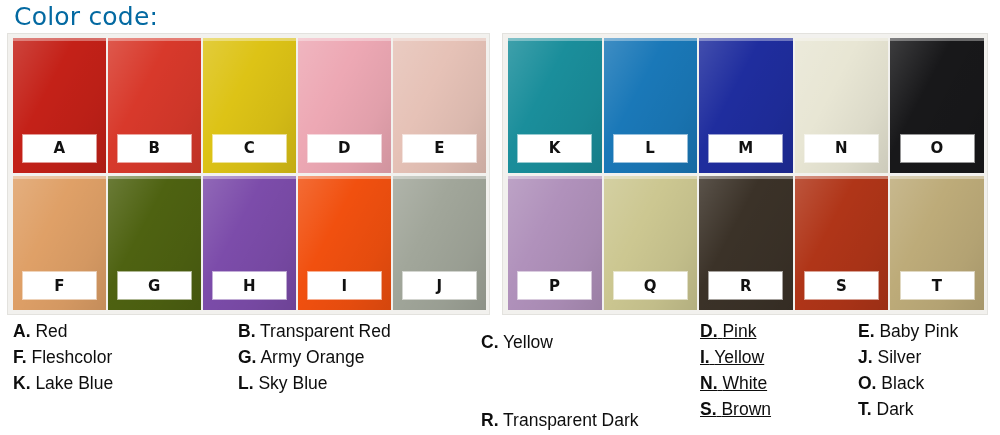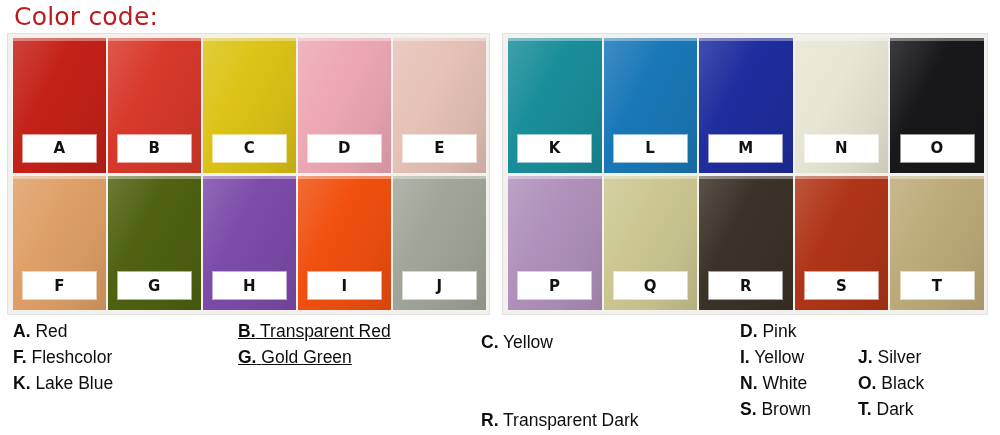--- a/index.html
+++ b/index.html
@@ -18,21 +18,21 @@
   }
 
   
   #page-title {
     position: absolute;
     left: 14px;
     top: 2px;
     font-size: 25px;
     font-weight: 400;
     letter-spacing: 0.2px;
-    color: #b91c1c;
+    color: #0369a1;
     font-family: "DejaVu Sans", sans-serif;
   }
 
   
   .panel {
     position: absolute;
     top: 33px;
     height: 282px;
     background: #f2f1ee;
     border: 1px solid #e3e2de;
@@ -126,23 +126,23 @@
     line-height: 26px;
   }
   .legend-cell .code {
     font-weight: 700;
   }
   .legend-cell .name {
     font-weight: 400;
   }
   
   .col0 { left: 13px;  }
-  .col1 { left: 238px; text-decoration: underline; }
+  .col1 { left: 238px; }
   .col2 { left: 481px; margin-top: 11px; }
-  .col3 { left: 740px; }
+  .col3 { left: 700px; text-decoration: underline; }
   .col4 { left: 858px; }
 </style>
 </head>
 <body>
 
 <div id="page-title">Color code:</div>
 
 <div class="panel" id="panel-left">
   <div class="panel-inner">
       <div class="swatch-row">
@@ -220,29 +220,31 @@
       </div>
     </div>
 </div>
 
 <div id="legend">
     <div class="legend-row">
       <div class="legend-cell col0"><span class="code">A.</span> <span class="name">Red</span></div>
       <div class="legend-cell col1"><span class="code">B.</span> <span class="name">Transparent Red</span></div>
       <div class="legend-cell col2"><span class="code">C.</span> <span class="name">Yellow</span></div>
       <div class="legend-cell col3"><span class="code">D.</span> <span class="name">Pink</span></div>
+      <div class="legend-cell col4"><span class="code">E.</span> <span class="name">Baby Pink</span></div>
     </div>
     <div class="legend-row">
       <div class="legend-cell col0"><span class="code">F.</span> <span class="name">Fleshcolor</span></div>
-      <div class="legend-cell col1"><span class="code">G.</span> <span class="name">Gold Green</span></div>
+      <div class="legend-cell col1"><span class="code">G.</span> <span class="name">Army Orange</span></div>
       <div class="legend-cell col3"><span class="code">I.</span> <span class="name">Yellow</span></div>
       <div class="legend-cell col4"><span class="code">J.</span> <span class="name">Silver</span></div>
     </div>
     <div class="legend-row">
       <div class="legend-cell col0"><span class="code">K.</span> <span class="name">Lake Blue</span></div>
+      <div class="legend-cell col1"><span class="code">L.</span> <span class="name">Sky Blue</span></div>
       <div class="legend-cell col3"><span class="code">N.</span> <span class="name">White</span></div>
       <div class="legend-cell col4"><span class="code">O.</span> <span class="name">Black</span></div>
     </div>
     <div class="legend-row">
       <div class="legend-cell col2"><span class="code">R.</span> <span class="name">Transparent Dark</span></div>
       <div class="legend-cell col3"><span class="code">S.</span> <span class="name">Brown</span></div>
       <div class="legend-cell col4"><span class="code">T.</span> <span class="name">Dark</span></div>
     </div>
   </div>
 

